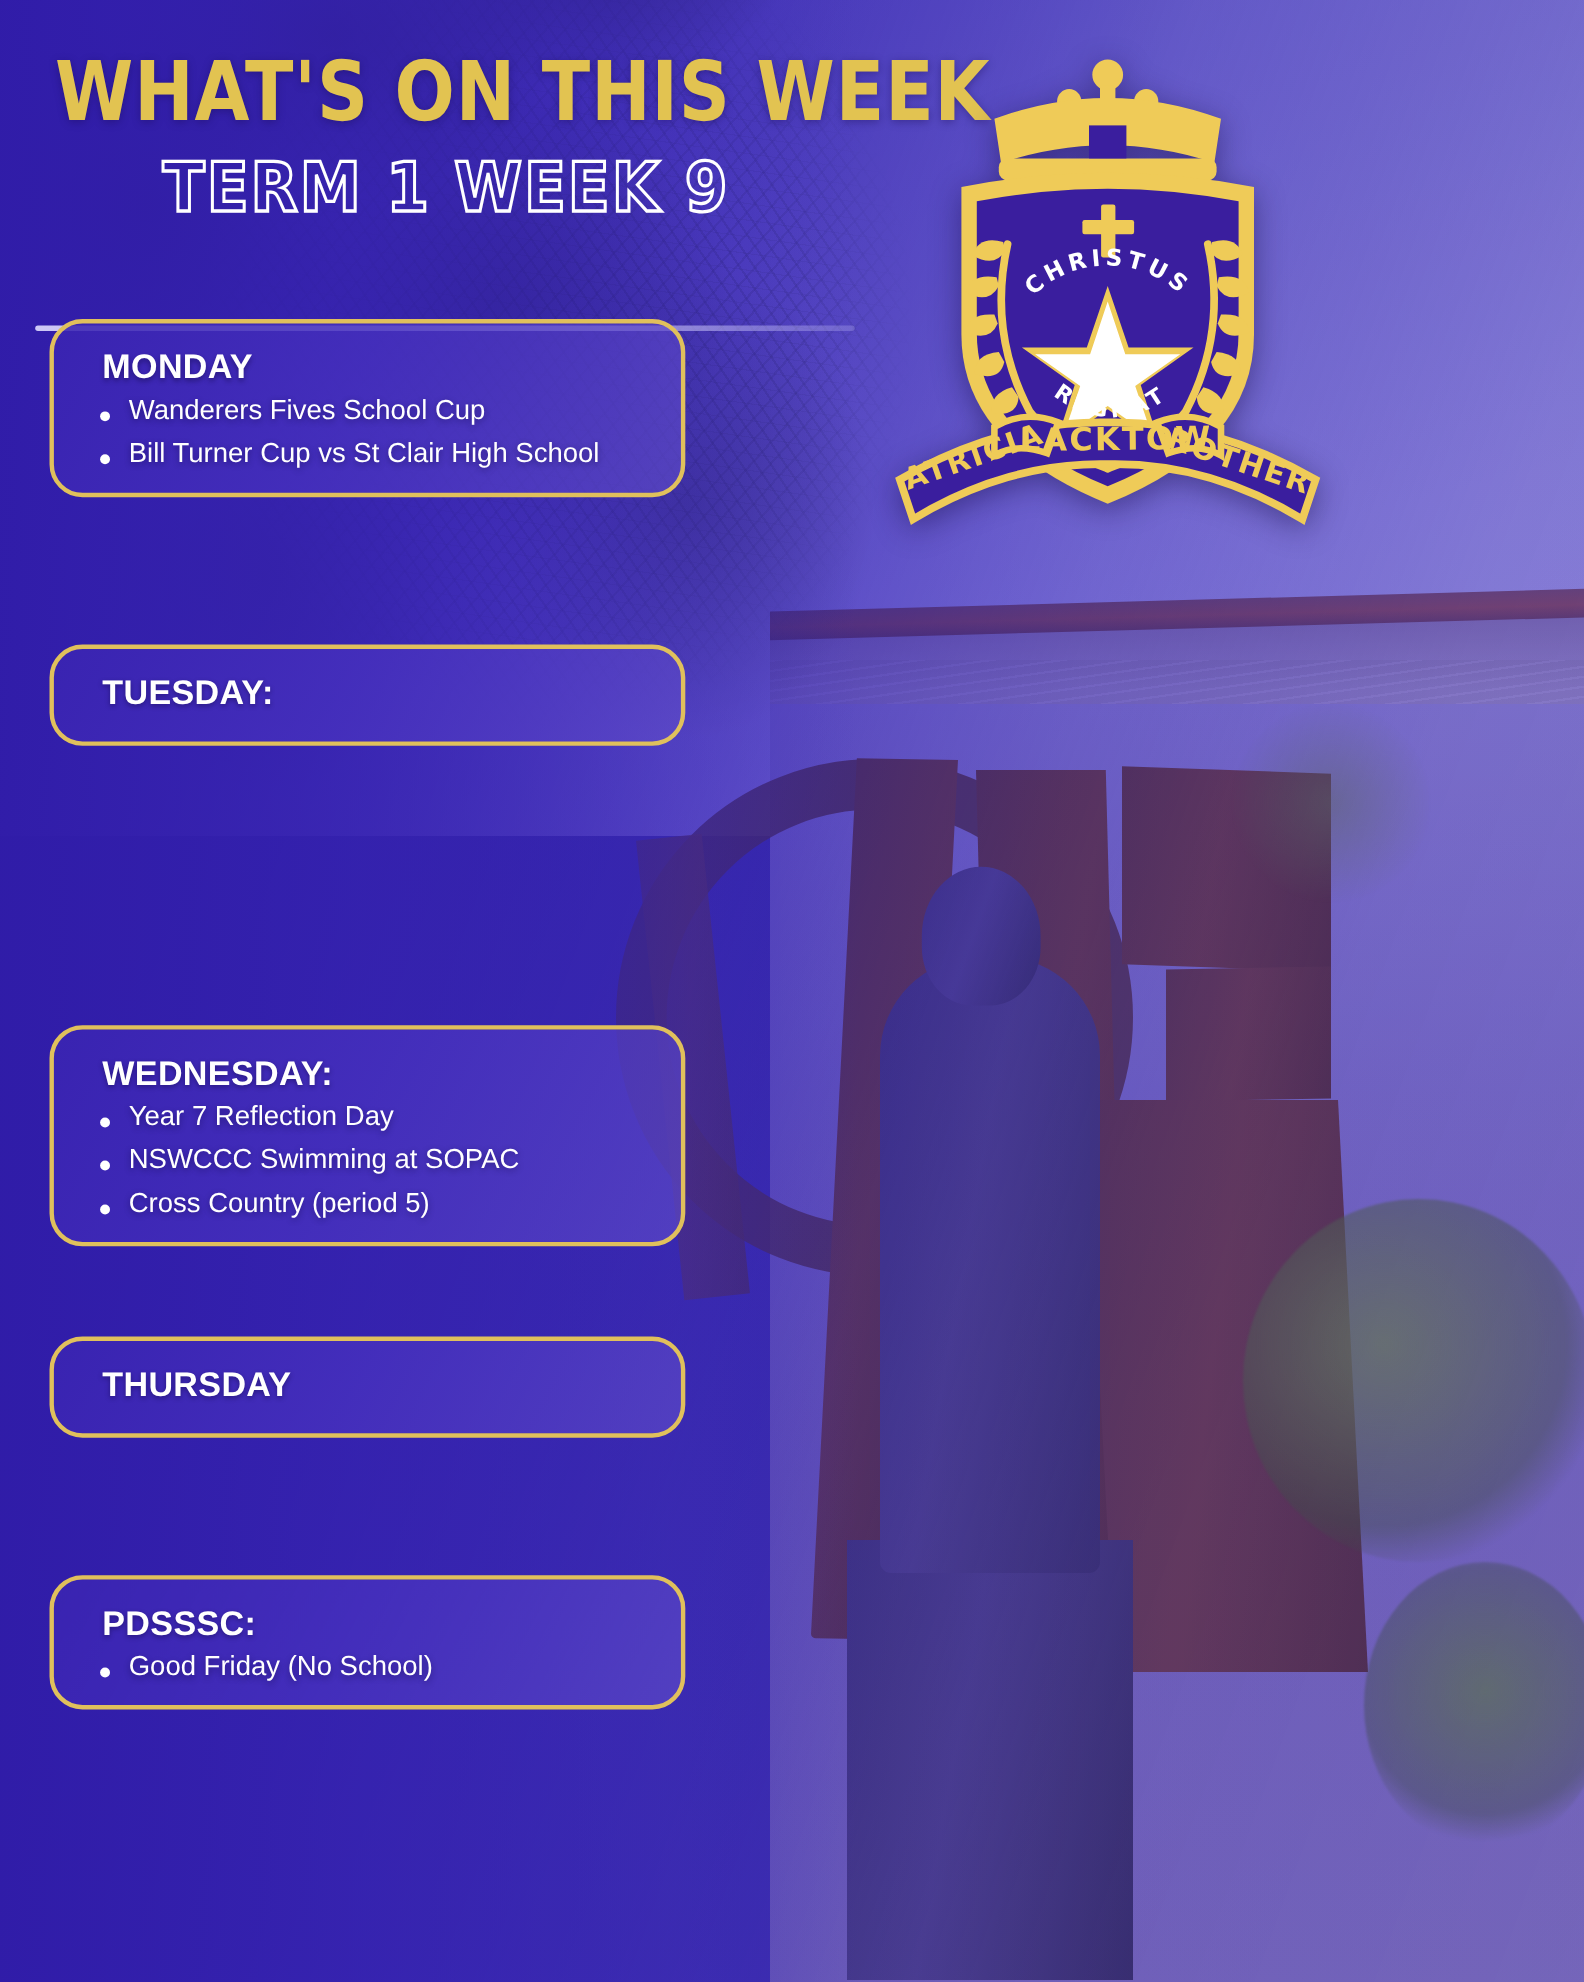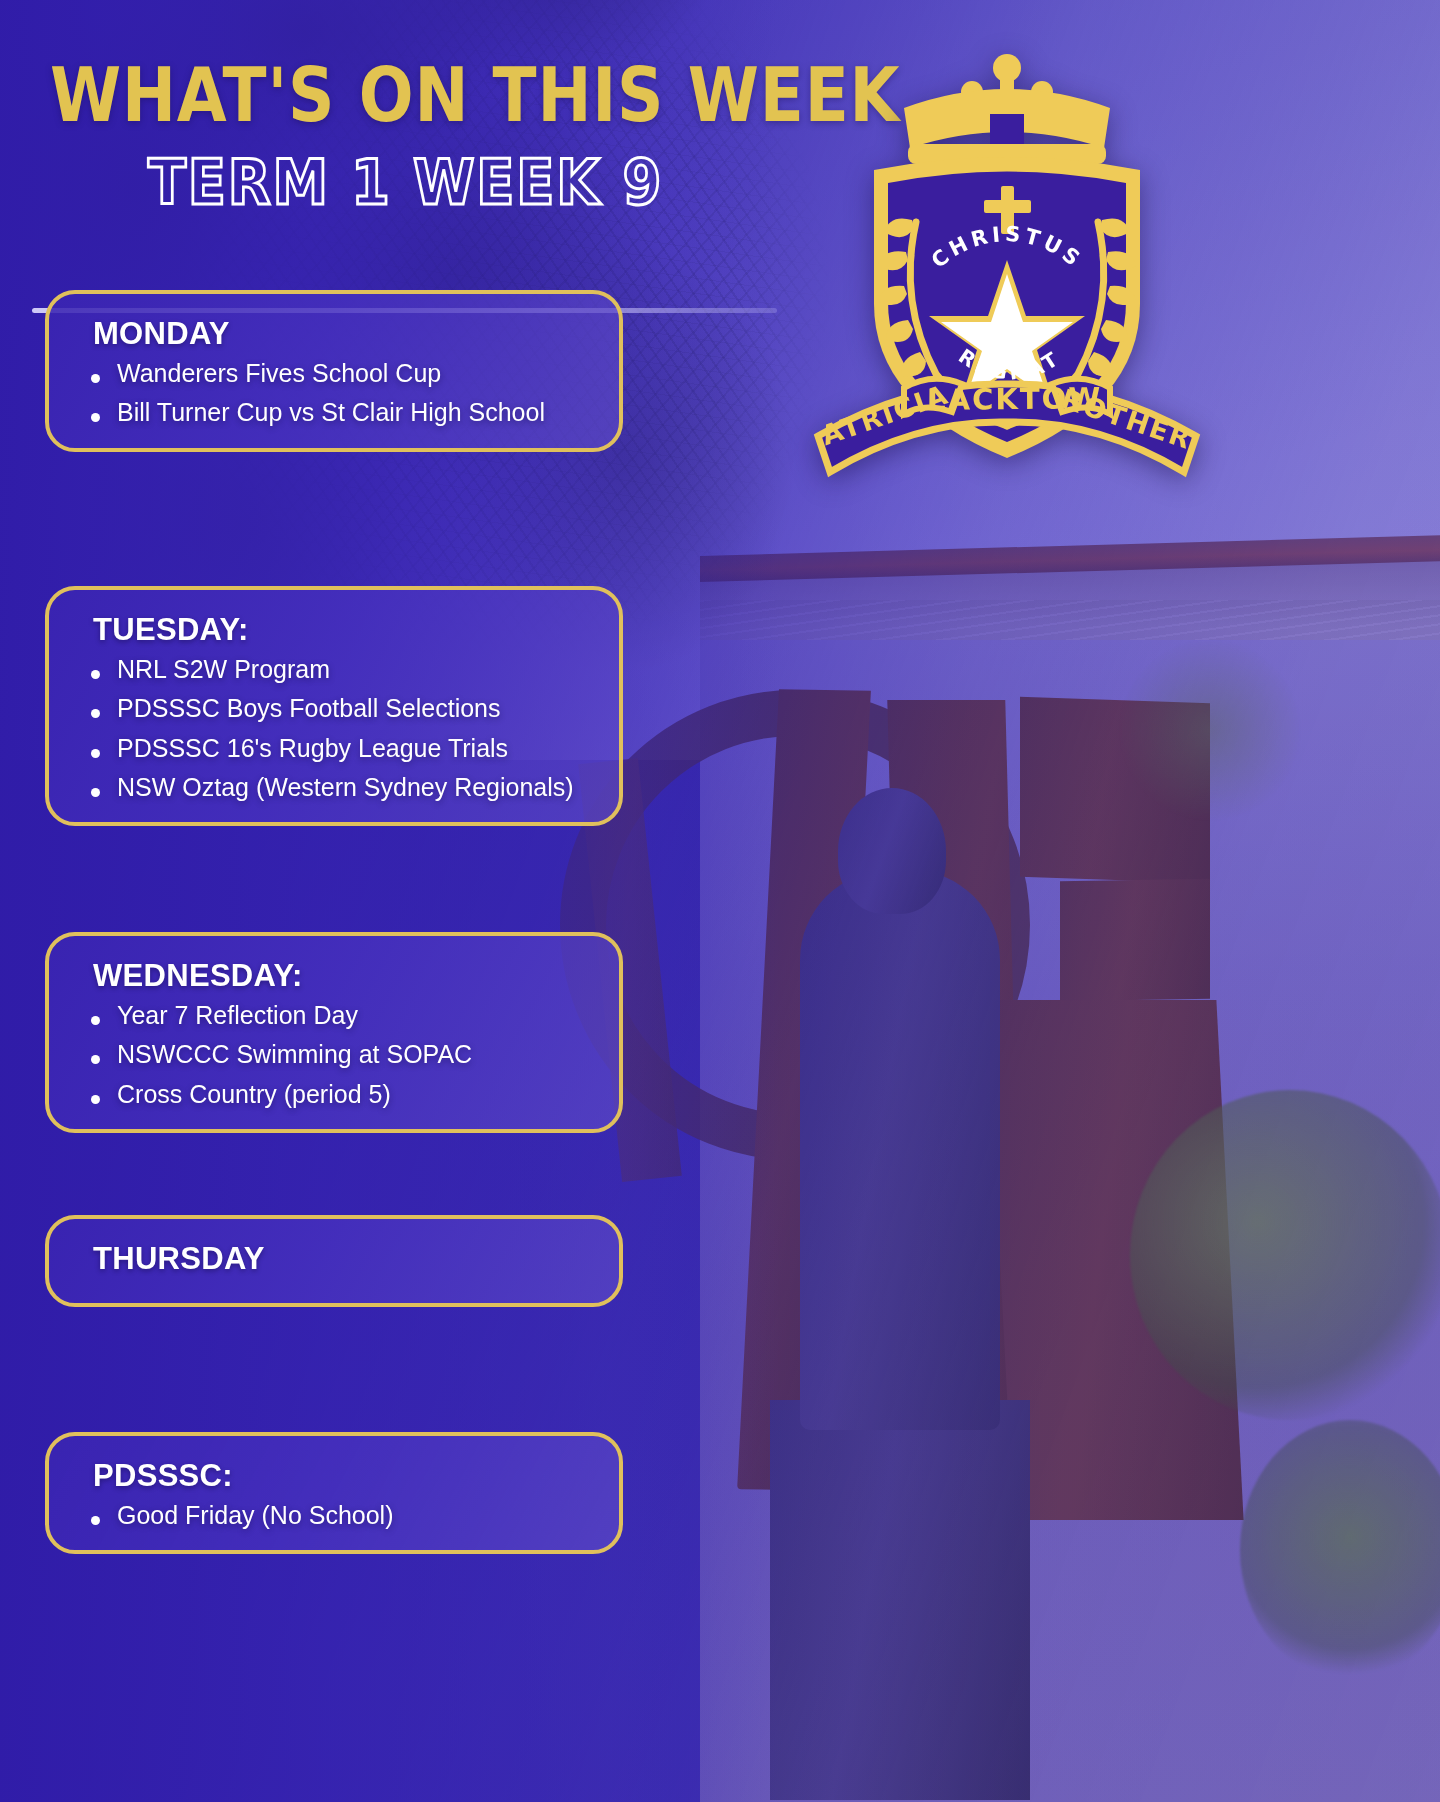--- a/index.html
+++ b/index.html
@@ -114,21 +114,21 @@
   .tint-b {
     position: absolute; inset: 0;
     background: linear-gradient(100deg, rgba(56,36,176,.70) 0%, rgba(70,50,190,.42) 38%, rgba(96,78,200,.18) 62%, rgba(120,104,206,.10) 100%);
   }
   .vignette-left {
     position: absolute; left: 0; top: 0; width: 780px; height: 1802px;
     background: linear-gradient(90deg, rgba(48,28,168,.92) 0%, rgba(54,34,176,.70) 42%, rgba(64,44,182,.28) 78%, rgba(70,50,186,0) 100%);
   }
 
   
-  .header { position: absolute; left: 0; top: 12px; width: 1168px; height: 300px; }
+  .header { position: absolute; left: 0; top: 0; width: 1168px; height: 300px; }
 
   .title-main {
     position: absolute; left: 50px; top: 46px;
     font-size: 75px; line-height: 1;
     font-weight: 900;
     letter-spacing: 1px;
     color: #E2C351;
     font-family: "DejaVu Sans", sans-serif;
     transform: scaleX(0.86);
     transform-origin: left center;
@@ -323,26 +323,20 @@
   <div class="card" id="card-monday">
     <div class="card-day">MONDAY</div>
     <ul>
       <li>Wanderers Fives School Cup</li>
       <li>Bill Turner Cup vs St Clair High School</li>
     </ul>
   </div>
 
   <div class="card" id="card-tuesday">
     <div class="card-day">TUESDAY:</div>
-    <ul>
-      <li>NRL S2W Program</li>
-      <li>PDSSSC Boys Football Selections</li>
-      <li>PDSSSC 16's Rugby League Trials</li>
-      <li>NSW Oztag (Western Sydney Regionals)</li>
-    </ul>
   </div>
 
   <div class="card" id="card-wednesday">
     <div class="card-day">WEDNESDAY:</div>
     <ul>
       <li>Year 7 Reflection Day</li>
       <li>NSWCCC Swimming at SOPAC</li>
       <li>Cross Country (period 5)</li>
     </ul>
   </div>

